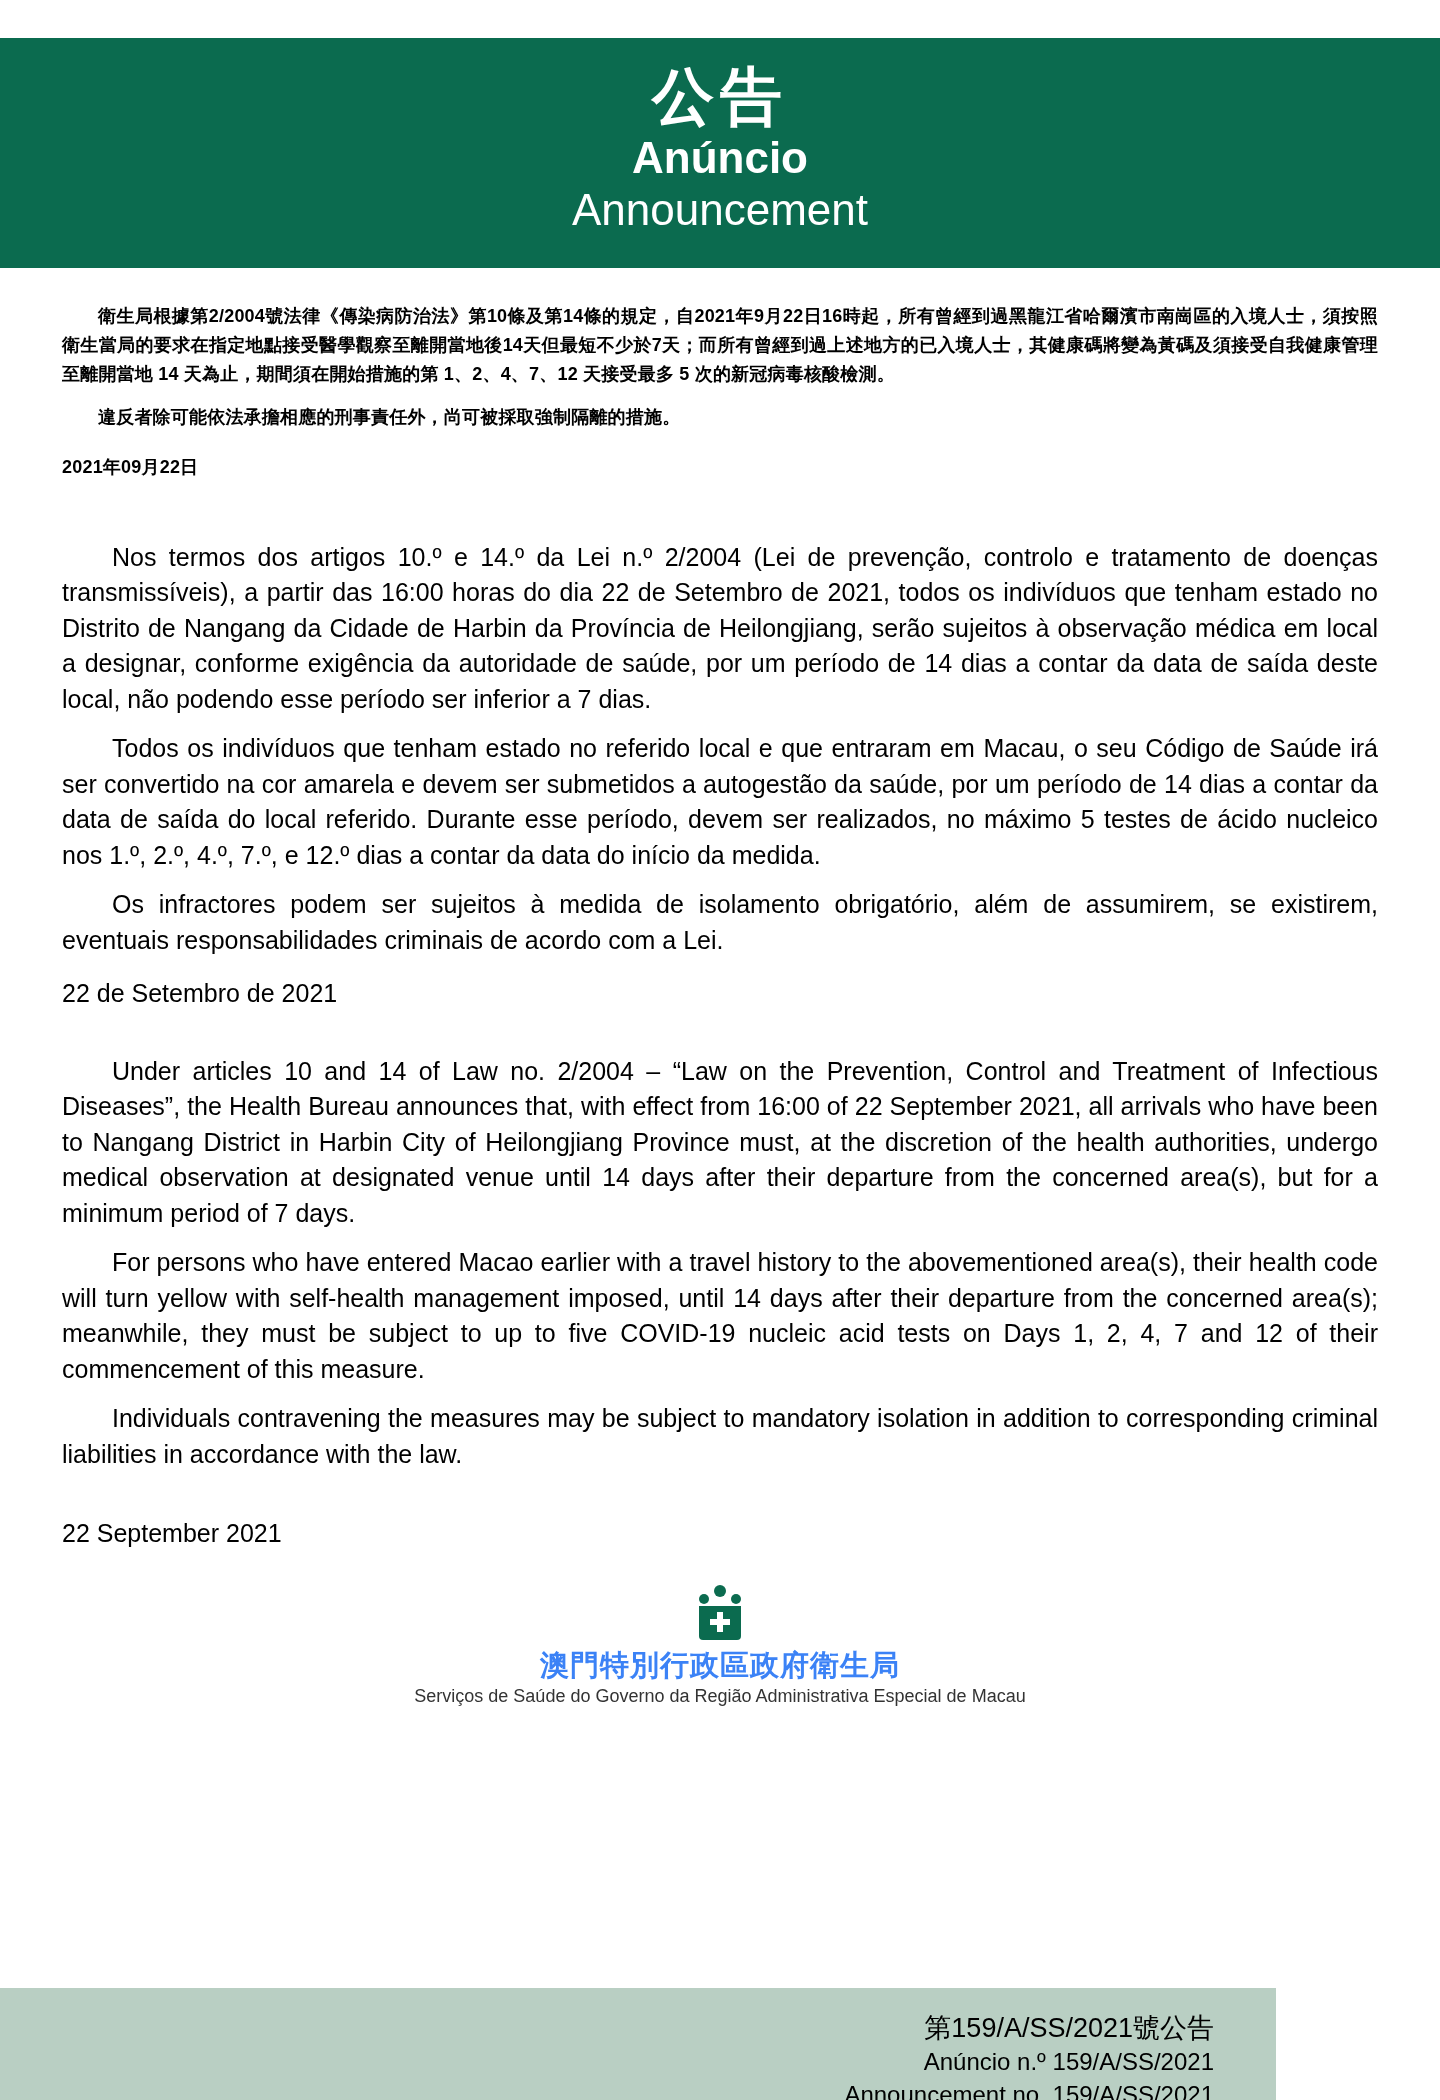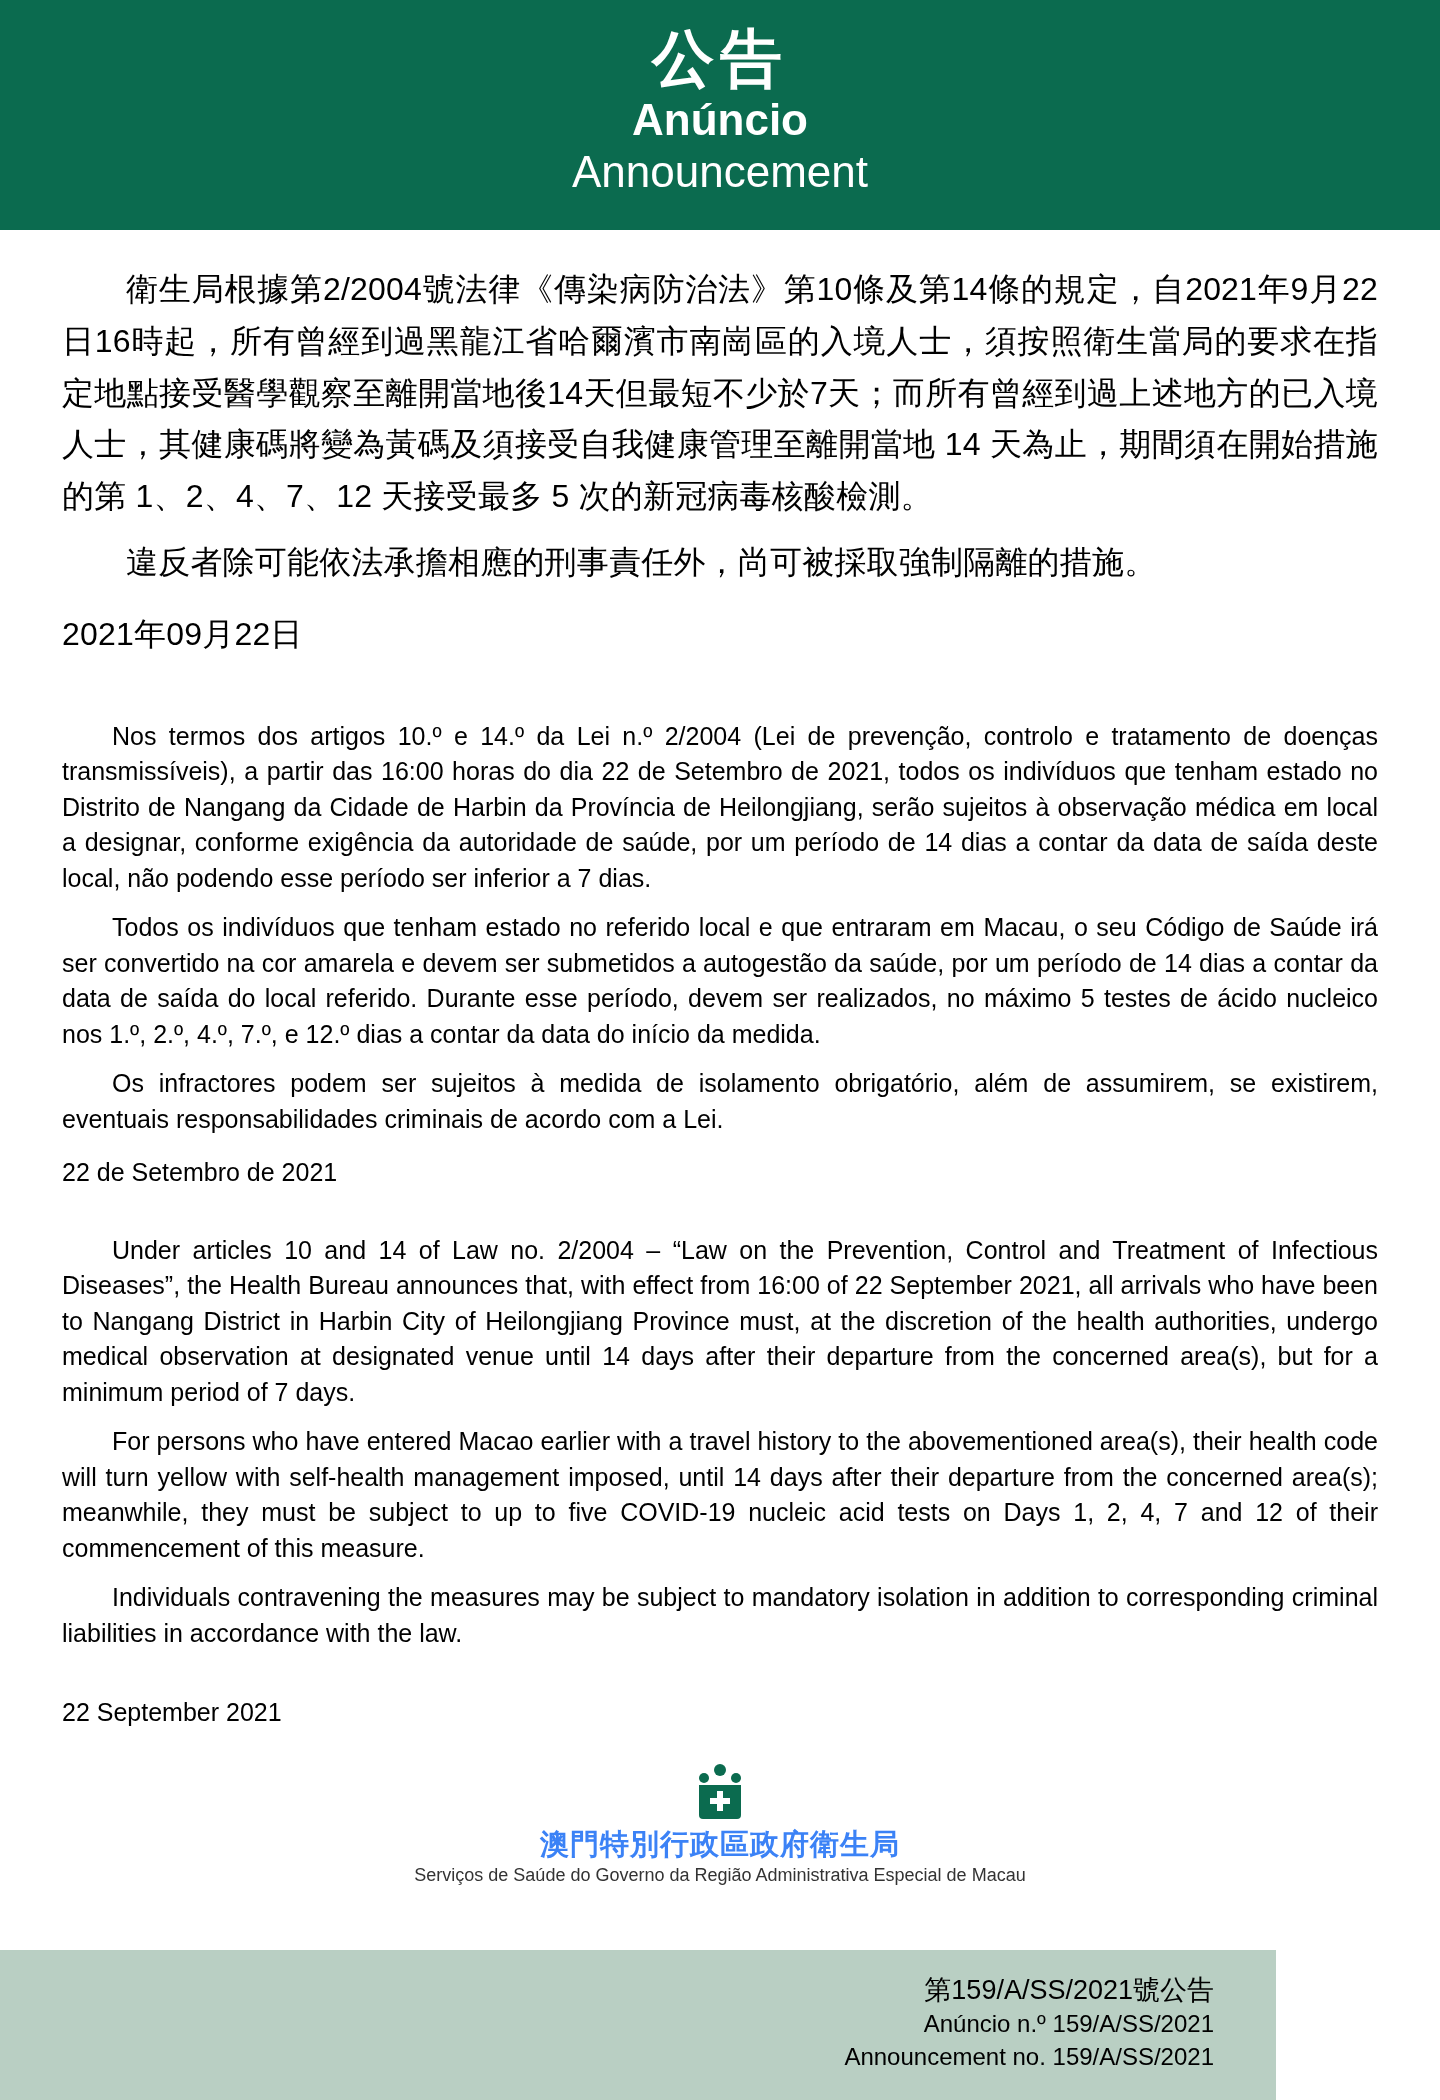--- a/index.html
+++ b/index.html
@@ -27,20 +27,21 @@
     background: #0b6b4f;
     color: #ffffff;
     text-align: center;
     padding: 14px 0 22px 0;
     height: 230px;
     box-sizing: border-box;
     display: flex;
     flex-direction: column;
     justify-content: center;
     align-items: center;
+    margin-top: 38px;
   }
   .header .zh {
     font-size: 62px;
     font-weight: bold;
     letter-spacing: 6px;
     line-height: 1.12;
   }
   .header .pt {
     font-size: 44px;
     font-weight: bold;
@@ -55,25 +56,26 @@
   
   .content {
     padding: 34px 62px 0 62px;
   }
 
   p {
     margin: 0 0 14px 0;
   }
 
   .zh-block p {
-    font-size: 32px;
+    font-size: 18px;
     line-height: 1.62;
     text-align: justify;
     text-justify: inter-character;
     letter-spacing: 0.2px;
+    font-weight: bold;
   }
   .zh-block p.indent {
     text-indent: 2em;
   }
   .zh-date {
     font-size: 26px;
     margin-top: 20px;
     margin-bottom: 6px;
   }
 

